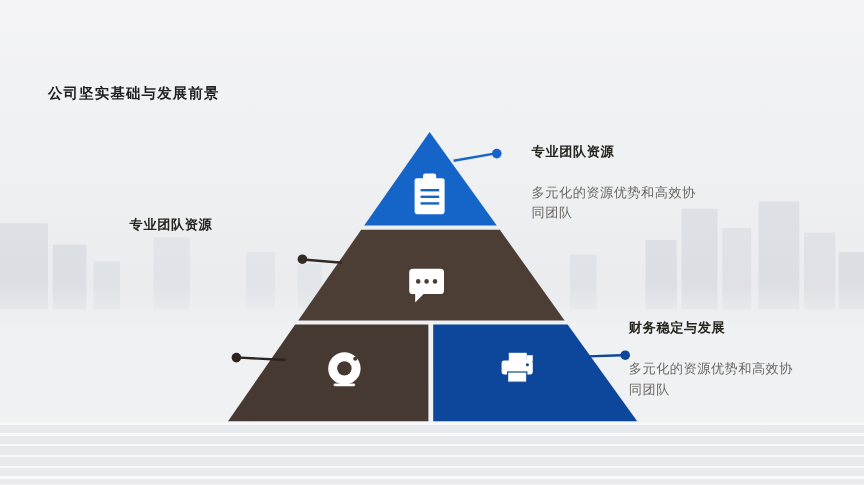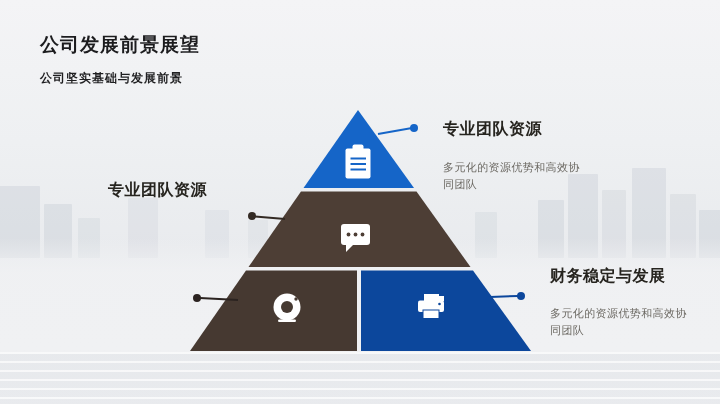--- a/index.html
+++ b/index.html
@@ -23,26 +23,26 @@
     font-size:19px;font-weight:700;color:#1c1c1e;letter-spacing:1px;
   }
   .subtitle{
     position:absolute;left:40px;top:70px;
     font-size:12px;font-weight:700;color:#1f1f21;letter-spacing:1px;
   }
   
   .pyramid-svg{position:absolute;left:0;top:0;width:720px;height:404px;}
   
   .callout{position:absolute;}
-  .callout .hd{font-size:16px;font-weight:700;color:#26241f;letter-spacing:.5px;}
+  .callout .hd{font-size:11px;font-weight:700;color:#26241f;letter-spacing:.5px;}
   .callout .ds{margin-top:19px;font-size:11px;line-height:17px;color:#6b6862;letter-spacing:.4px;}
   .co-team{left:443px;top:119px;width:142px;}
   .co-tech{left:108px;top:180px;width:142px;}
   .co-market{left:52px;top:265px;width:142px;}
-  .co-finance{left:550px;top:266px;width:142px;font-family:Liberation Mono, monospace;}
+  .co-finance{left:524px;top:266px;width:142px;}
 </style>
 </head>
 <body>
 
 <div class="stage">
 
   <div class="skyline">
     <div class="b" style="left:-8px;width:48px;height:72px;"></div>
     <div class="b" style="left:44px;width:28px;height:54px;"></div>
     <div class="b" style="left:78px;width:22px;height:40px;opacity:.16;"></div>
@@ -53,21 +53,20 @@
     <div class="b" style="left:538px;width:26px;height:58px;"></div>
     <div class="b" style="left:568px;width:30px;height:84px;"></div>
     <div class="b" style="left:602px;width:24px;height:68px;opacity:.18;"></div>
     <div class="b" style="left:632px;width:34px;height:90px;"></div>
     <div class="b" style="left:670px;width:26px;height:64px;opacity:.18;"></div>
     <div class="b" style="left:699px;width:24px;height:48px;"></div>
   </div>
   <div class="haze"></div>
   <div class="reflection"></div>
 
-  <div class="title">公司发展前景展望</div>
   <div class="subtitle">公司坚实基础与发展前景</div>
 
   <svg class="pyramid-svg" viewBox="0 0 720 404">
 
     <polygon points="358,110 414,188 303.5,188" fill="#1565c8"></polygon>
     <polygon points="301,191.5 416.5,191.5 470.5,267 248.5,267" fill="#4d3e35"></polygon>
     <polygon points="246,270.5 357,270.5 357,351 190,351" fill="#463931"></polygon>
     <polygon points="361,270.5 473,270.5 531,351 361,351" fill="#0c479c"></polygon>
 
     <g>

